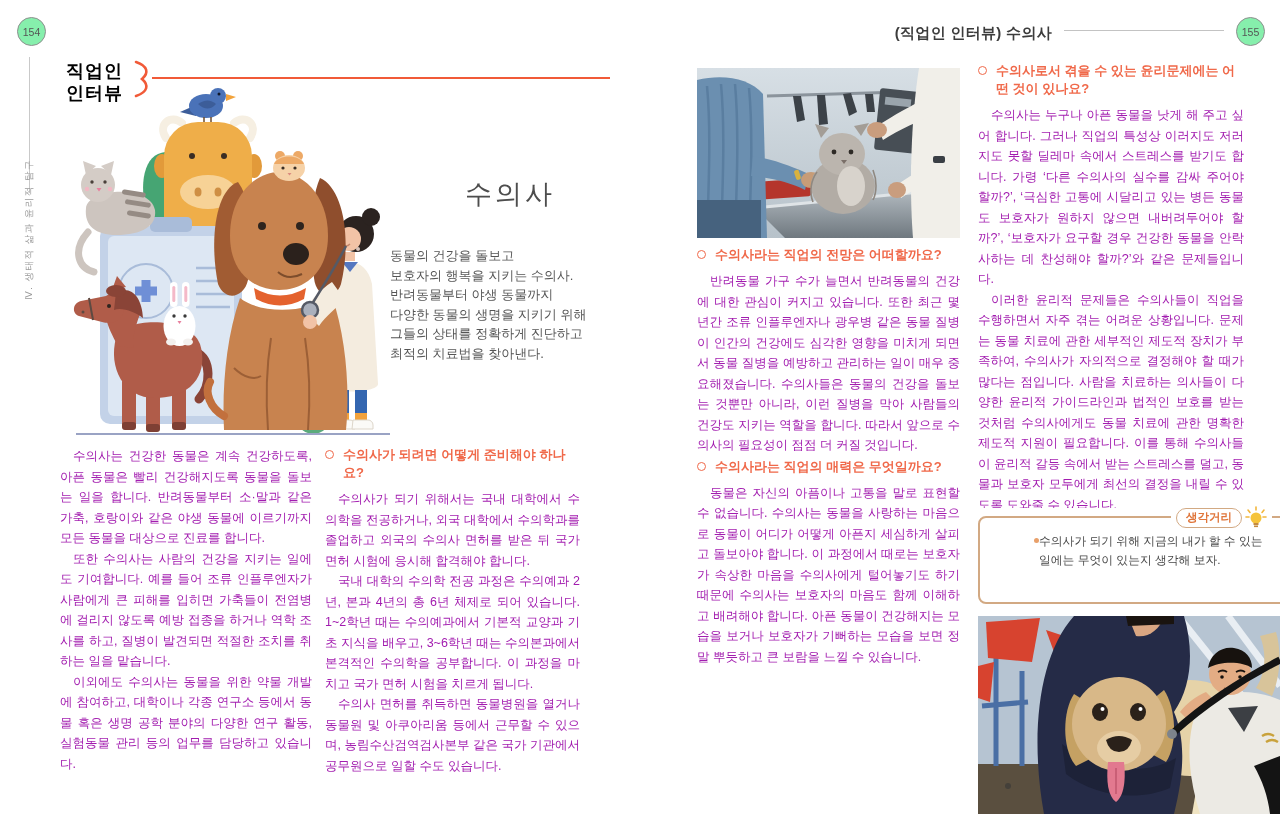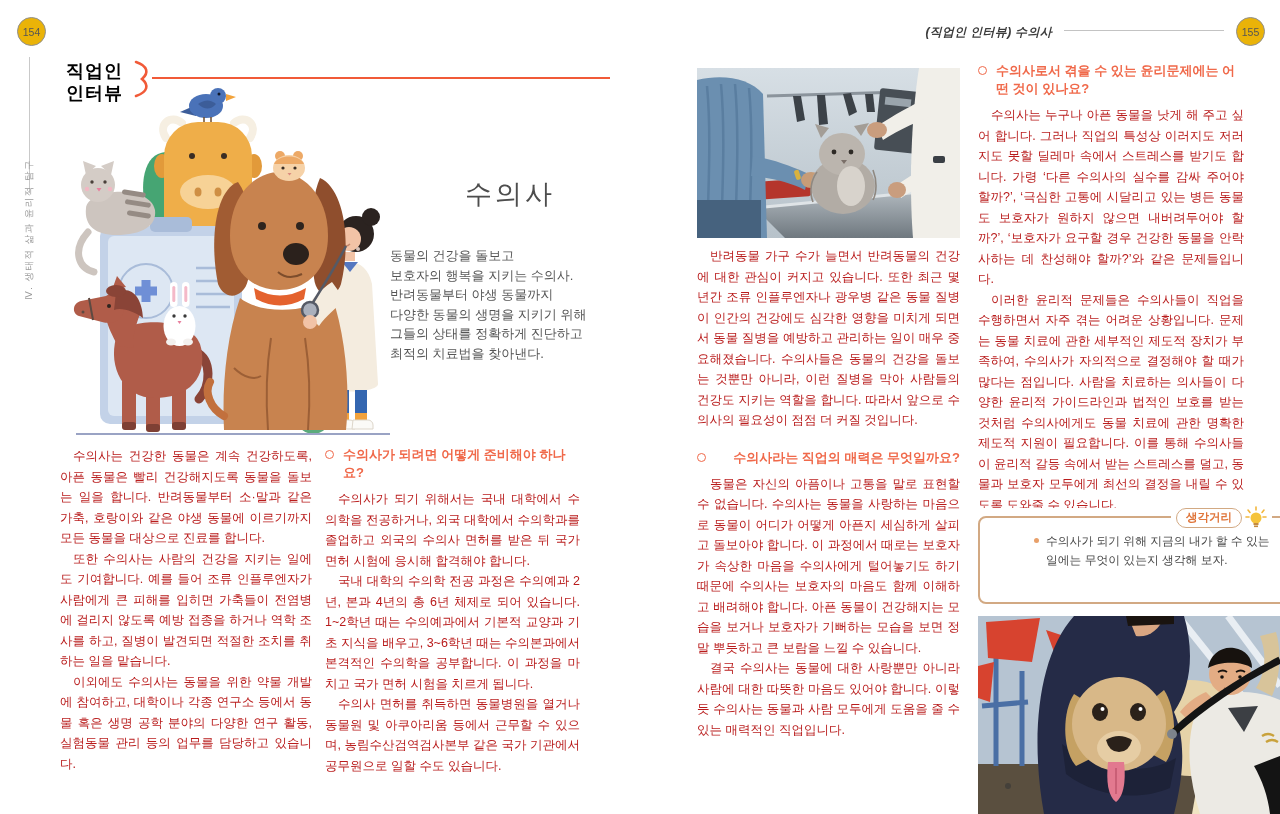--- a/index.html
+++ b/index.html
@@ -1,48 +1,48 @@
 <!DOCTYPE html>
 <html><head>
 <meta charset="utf-8">
 <style>
   html,body{margin:0;padding:0;width:1280px;height:814px;background:#ffffff;
     font-family:"Liberation Sans","DejaVu Sans",sans-serif;overflow:hidden;}
   .spread{position:absolute;left:0;top:0;width:1280px;height:814px;background:#fff;}
   .abs{position:absolute;}
   
   .pagenum{width:27px;height:27px;border:1px solid #8f8f8f;border-radius:50%;
-    display:flex;align-items:center;justify-content:center;font-size:10.5px;color:#555;background:#eab308;}
-  
-  .runhead{font-size:12px;font-weight:bold;color:#3c3c3c;letter-spacing:0.3px;font-style:italic;}
+    display:flex;align-items:center;justify-content:center;font-size:10.5px;color:#555;background:#86efac;}
+  
+  .runhead{font-size:15px;font-weight:bold;color:#3c3c3c;letter-spacing:0.3px;}
   .runline{height:1px;background:#c3c3c3;}
   
   .badge{color:#000000;font-weight:800;font-size:18px;line-height:1.22;letter-spacing:1px;}
   .badge-line{height:2px;background:#f15a38;}
   
   .side-rule{width:1px;background:#c9c9c9;}
   .side-label{font-size:9.5px;color:#9a9a9a;letter-spacing:1.5px;white-space:nowrap;
     transform:rotate(-90deg);transform-origin:0 0;}
   
   .title{font-size:27px;color:#4d4d4d;letter-spacing:3px;font-weight:500;}
   .intro{font-size:13px;line-height:19.5px;color:#555;text-align:left;font-weight:500;}
   
   .col{position:absolute;}
   .q-head{display:flex;gap:9px;color:#f0694a;font-weight:bold;font-size:13px;line-height:1.4;margin:0 0 7px 0;}
-  .q-head.gap-top{margin-top:18px;justify-content:space-between;}
+  .q-head.gap-top{margin-top:2px;}
   .q-bullet{flex:none;width:7px;height:7px;border:1.6px solid #f0694a;border-radius:50%;margin-top:4px;background:#fff;}
-  .body-p{margin:0;font-size:12.5px;line-height:20.5px;color:#b91c1c;text-align:justify;text-indent:13px;
+  .body-p{margin:0;font-size:12.5px;line-height:20.5px;color:#a21caf;text-align:justify;text-indent:13px;
     word-break:break-all;}
   
   .think{border:2px solid #d2a983;border-radius:8px;background:#fff;}
   .think-label-wrap{position:absolute;top:-12px;right:14px;background:#fff;padding:0 5px;display:flex;align-items:center;gap:3px;}
   .think-label{border:1.5px solid #d2a983;border-radius:11px;padding:1px 9px 2px;
     color:#e0763b;font-weight:bold;font-size:11.5px;white-space:nowrap;}
   .think-items{padding:14px 12px 8px 14px;}
-  .think-item{display:flex;gap:7px;font-size:11.8px;line-height:18.5px;color:#474747;margin-bottom:4px;}
+  .think-item{display:flex;font-size:11.8px;line-height:18.5px;color:#474747;margin-bottom:4px;}
   .think-dot{flex:none;width:5px;height:5px;border-radius:50%;background:#e8a06a;margin-top:6px;}
   .photo{display:block;}
 </style>
 </head>
 <body>
 
 <div class="spread">
 
   <div class="abs pagenum" style="left:17px;top:17px;">
     <span>154</span>
@@ -287,27 +287,30 @@
       <ellipse cx="145" cy="86" rx="23" ry="21" fill="#bbb5ae"></ellipse>
       <ellipse cx="154" cy="118" rx="14" ry="20" fill="#d8d3cc"></ellipse>
       <circle cx="137" cy="84" r="2.4" fill="#2e2a26"></circle>
         <circle cx="154" cy="84" r="2.4" fill="#2e2a26"></circle>
       <path d="M144 92 h6 l-3 4 Z" fill="#7a6f68"></path>
       <path d="M120 104 C114 112 112 124 116 134 M176 102 C180 112 180 124 176 132" stroke="#8f8880" stroke-width="1.6" fill="none"></path>
     </g>
   </svg>
 
   <div class="col" style="left:697px;top:246px;width:263px;height:530px;overflow:hidden;">
+    <div class="q-head">
+      <span class="q-bullet"></span>
+      <span>수의사라는 직업의 전망은 어떠할까요?</span>
+    </div>
     <p class="body-p">반려동물 가구 수가 늘면서 반려동물의 건강에 대한 관심이 커지고 있습니다. 또한 최근 몇 년간 조류 인플루엔자나 광우병 같은 동물 질병이 인간의 건강에도 심각한 영향을 미치게 되면서 동물 질병을 예방하고 관리하는 일이 매우 중요해졌습니다. 수의사들은 동물의 건강을 돌보는 것뿐만 아니라, 이런 질병을 막아 사람들의 건강도 지키는 역할을 합니다. 따라서 앞으로 수의사의 필요성이 점점 더 커질 것입니다.</p>
     <div class="q-head gap-top">
       <span class="q-bullet"></span>
       <span>수의사라는 직업의 매력은 무엇일까요?</span>
     </div>
     <p class="body-p">동물은 자신의 아픔이나 고통을 말로 표현할 수 없습니다. 수의사는 동물을 사랑하는 마음으로 동물이 어디가 어떻게 아픈지 세심하게 살피고 돌보아야 합니다. 이 과정에서 때로는 보호자가 속상한 마음을 수의사에게 털어놓기도 하기 때문에 수의사는 보호자의 마음도 함께 이해하고 배려해야 합니다. 아픈 동물이 건강해지는 모습을 보거나 보호자가 기뻐하는 모습을 보면 정말 뿌듯하고 큰 보람을 느낄 수 있습니다.</p>
-    <p class="body-p">결국 수의사는 동물에 대한 사랑뿐만 아니라 사람에 대한 따뜻한 마음도 있어야 합니다. 이렇듯 수의사는 동물과 사람 모두에게 도움을 줄 수 있는 매력적인 직업입니다.</p>
   </div>
 
   <div class="col" style="left:978px;top:62px;width:266px;height:446px;overflow:hidden;">
     <div class="q-head">
       <span class="q-bullet"></span>
       <span>수의사로서 겪을 수 있는 윤리문제에는 어떤 것이 있나요?</span>
     </div>
     <p class="body-p">수의사는 누구나 아픈 동물을 낫게 해 주고 싶어 합니다. 그러나 직업의 특성상 이러지도 저러지도 못할 딜레마 속에서 스트레스를 받기도 합니다. 가령 ‘다른 수의사의 실수를 감싸 주어야 할까?’, ‘극심한 고통에 시달리고 있는 병든 동물도 보호자가 원하지 않으면 내버려두어야 할까?’, ‘보호자가 요구할 경우 건강한 동물을 안락사하는 데 찬성해야 할까?’와 같은 문제들입니다.</p>
     <p class="body-p">이러한 윤리적 문제들은 수의사들이 직업을 수행하면서 자주 겪는 어려운 상황입니다. 문제는 동물 치료에 관한 세부적인 제도적 장치가 부족하여, 수의사가 자의적으로 결정해야 할 때가 많다는 점입니다. 사람을 치료하는 의사들이 다양한 윤리적 가이드라인과 법적인 보호를 받는 것처럼 수의사에게도 동물 치료에 관한 명확한 제도적 지원이 필요합니다. 이를 통해 수의사들이 윤리적 갈등 속에서 받는 스트레스를 덜고, 동물과 보호자 모두에게 최선의 결정을 내릴 수 있도록 도와줄 수 있습니다.</p>
   </div>

